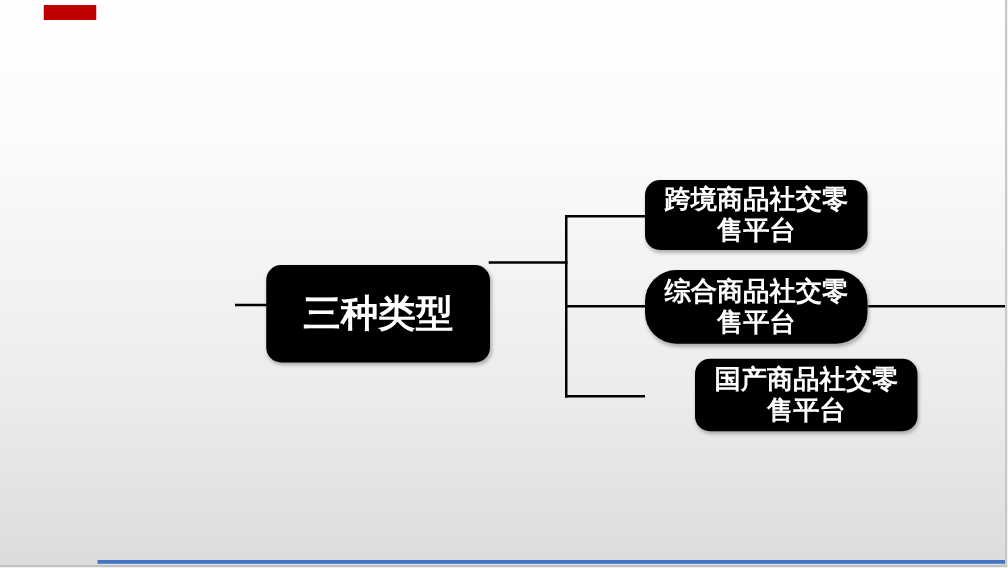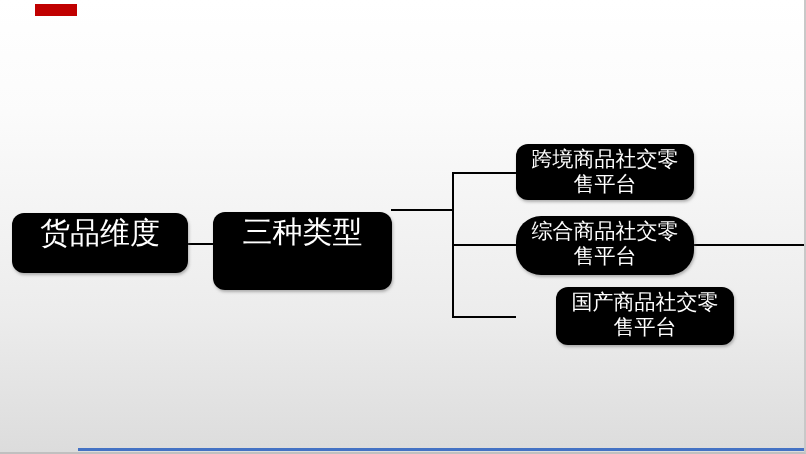--- a/index.html
+++ b/index.html
@@ -13,23 +13,24 @@
     border-bottom: 2px solid #c0c0c0;
     overflow: hidden;
     font-family: "Liberation Sans", "DejaVu Sans", sans-serif;
   }
   .node {
     position: absolute;
     background: #000000;
     color: #ffffff;
     border-radius: 12px;
     display: flex;
+    align-items: center;
     justify-content: center;
     text-align: center;
-    font-weight: normal;
+    font-weight: bold;
     box-shadow: 1px 2px 3px rgba(110,110,110,0.5);
     box-sizing: border-box;
   }
   .node-root   { left: 12px;  top: 213px; width: 176px; height: 60px; font-size: 30px; }
   .node-branch { left: 213px; top: 180px; width: 179px; height: 78px; font-size: 30px; margin-top: 32px; }
   .node-leaf   { left: 516px; width: 178px; font-size: 21px; line-height: 25px; padding: 2px 8px; }
   .node-leaf-1 { top: 144px; height: 56px; }
   .node-leaf-2 { top: 216px; height: 59px; }
   .node-leaf-3 { top: 287px; height: 58px; }
   .line { position: absolute; background: #000000; }
@@ -63,23 +64,20 @@
   <div class="line c-root-h" style="background: rgb(0, 0, 0);"></div>
   <div class="line c-root-v" style="background: rgb(0, 0, 0);"></div>
   <div class="line c-branch-h" style="background: rgb(0, 0, 0);"></div>
   <div class="line c-trunk" style="background: rgb(0, 0, 0);"></div>
   <div class="line c-b1" style="background: rgb(0, 0, 0);"></div>
   <div class="line c-b2" style="background: rgb(0, 0, 0);"></div>
   <div class="line c-b3" style="background: rgb(0, 0, 0);"></div>
   <div class="line c-r2" style="background: rgb(0, 0, 0);"></div>
   <div class="line c-r3" style="background: rgb(0, 0, 0);"></div>
 
-  <div class="node node-root" style="background: rgb(0, 0, 0);">
-    <span>货品维度</span>
-  </div>
 
   <div class="node node-branch" style="background: rgb(0, 0, 0);">
     <span>三种类型</span>
   </div>
 
   <div class="node node-leaf node-leaf-1" style="background: rgb(0, 0, 0);">
     <span>跨境商品社交零售平台</span>
   </div>
 
   <div class="node node-leaf node-leaf-2" style="background: rgb(0, 0, 0); border-radius: 25px;">

